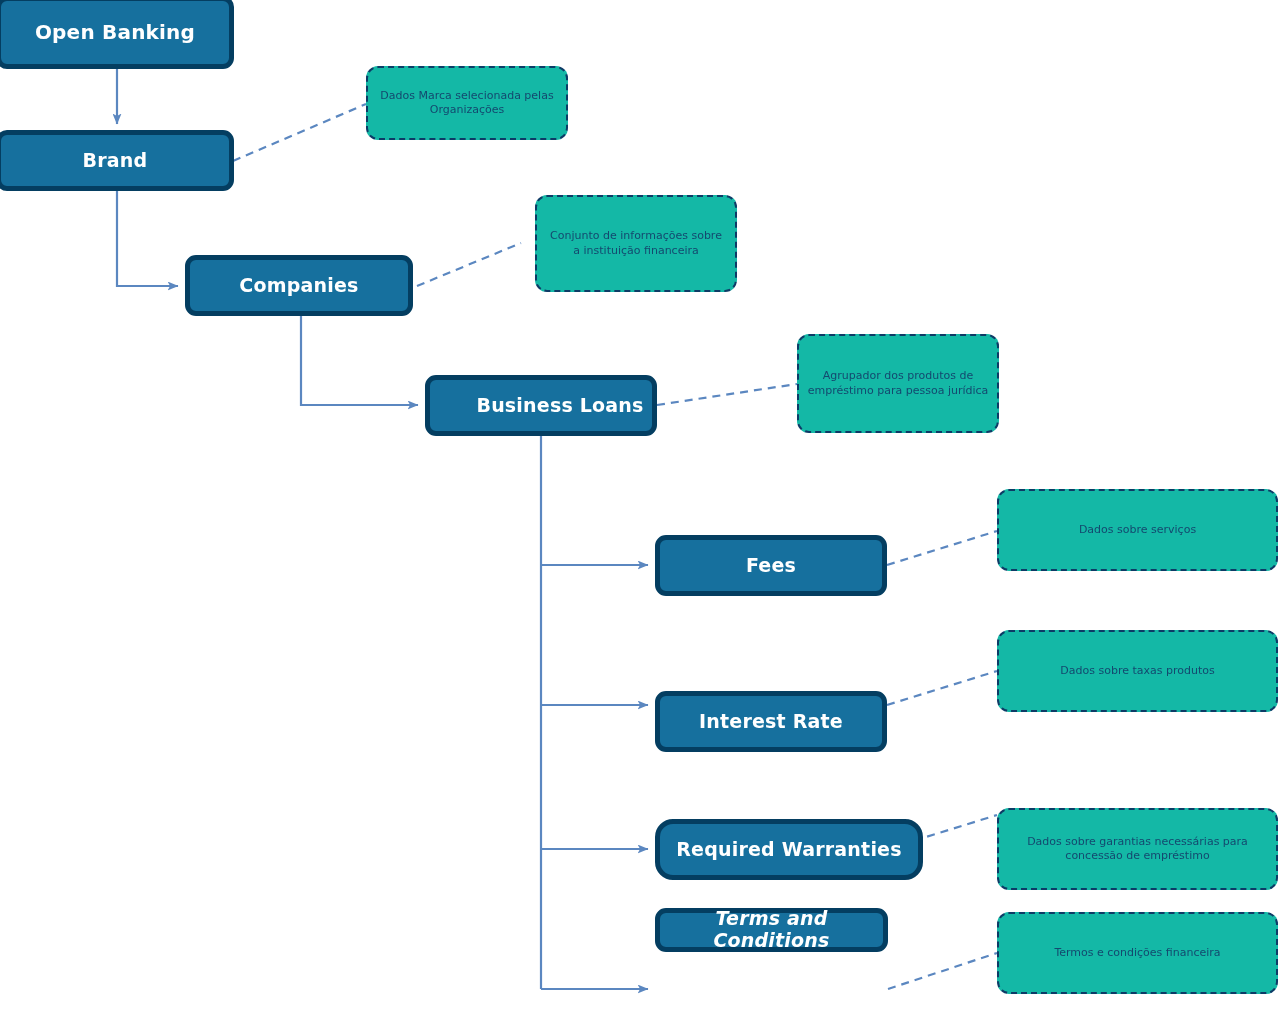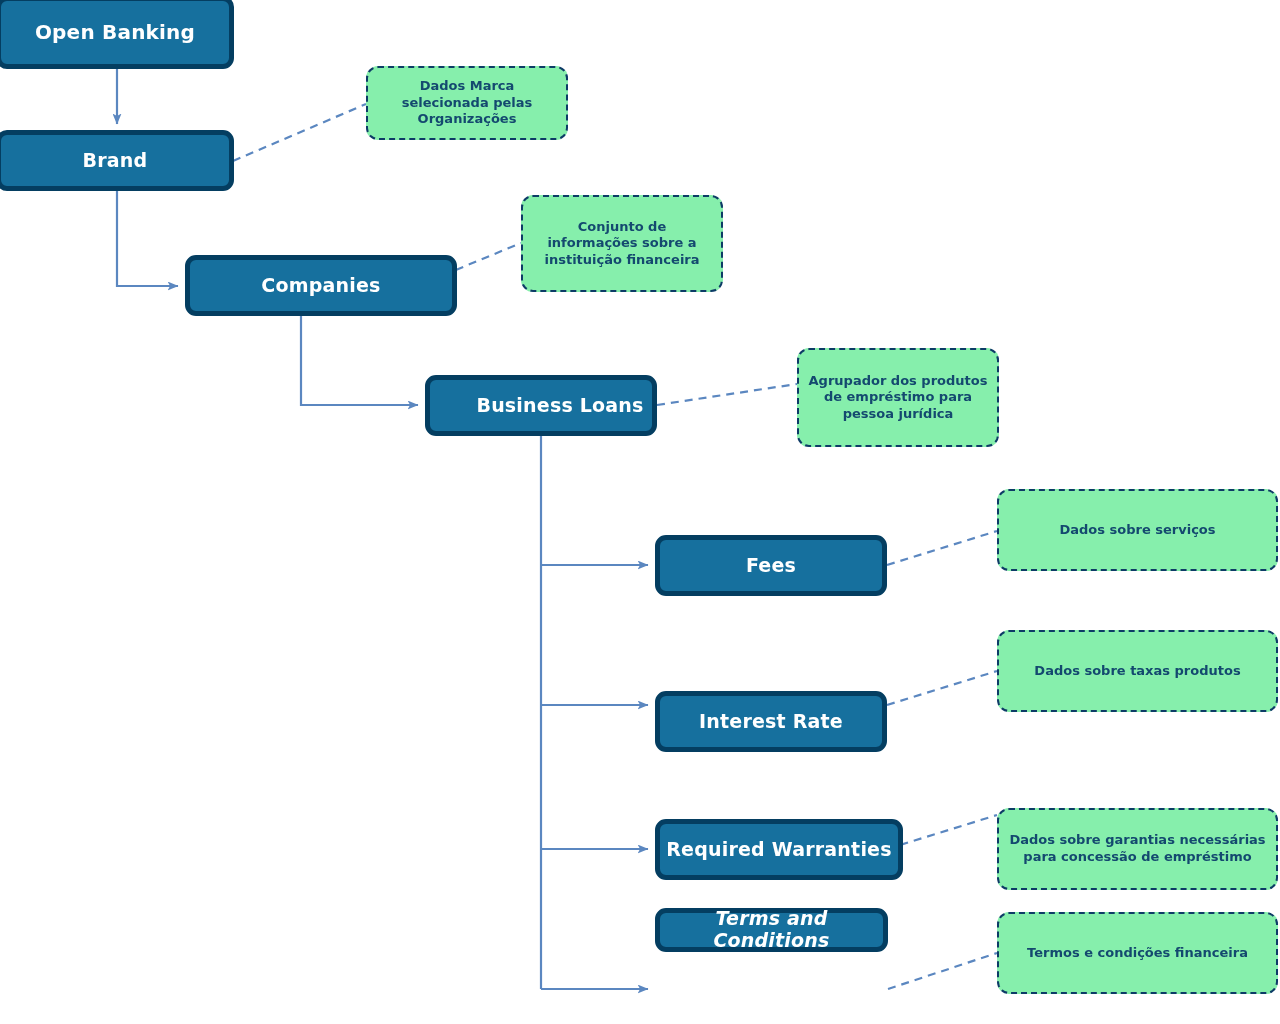--- a/index.html
+++ b/index.html
@@ -31,33 +31,32 @@
     letter-spacing:.2px;
     line-height:1.15;
     z-index:3;
     padding:0 6px;
   }
 
   
   .note{
     position:absolute;
     box-sizing:border-box;
-    background:#86efac;
+    background:#14b8a6;
     border:2px dashed #0d3b66;
     border-radius:12px;
     color:#14496f;
     display:flex;
     align-items:center;
     justify-content:center;
     text-align:center;
-    font-size:13px;
+    font-size:11px;
     line-height:1.28;
     z-index:2;
     padding:4px 8px;
-    font-weight:bold;
   }
 </style>
 </head>
 <body>
 
 <div id="stage">
 
   <svg id="wires" viewBox="0 0 1280 1024" xmlns="http://www.w3.org/2000/svg">
     <defs>
       <marker id="ah" markerWidth="11" markerHeight="9" refX="10.5" refY="4.5" orient="auto" markerUnits="userSpaceOnUse">
@@ -89,37 +88,37 @@
       <path d="M887,705 L997,671"></path>
       <path d="M887,849 L997,815"></path>
       <path d="M888,989 L997,953"></path>
     </g>
   </svg>
 
   <div class="node" style="left:-4px;top:-4px;width:238px;height:73px;font-size:20px;">Open Banking</div>
 
   <div class="node" style="left:-4px;top:130px;width:238px;height:61px;">Brand</div>
 
-  <div class="node" style="left:185px;top:255px;width:272px;height:61px;">Companies</div>
+  <div class="node" style="left:185px;top:255px;width:228px;height:61px;">Companies</div>
 
   <div class="node" style="left:425px;top:375px;width:232px;height:61px;padding-left:44px;">Business Loans</div>
 
   <div class="node" style="left:655px;top:535px;width:232px;height:61px;text-align:right;">Fees</div>
 
   <div class="node" style="left:655px;top:675px;width:232px;height:61px;margin-top:16px;">Interest Rate</div>
 
-  <div class="node" style="left:655px;top:819px;width:248px;height:61px;">Required Warranties</div>
+  <div class="node" style="left:655px;top:819px;width:268px;height:61px;border-radius:18px;">Required Warranties</div>
 
   <div class="node" style="left:655px;top:908px;width:233px;height:44px;font-style:italic;">Terms and Conditions</div>
 
   <div class="note" style="left:366px;top:66px;width:202px;height:74px;">Dados Marca selecionada pelas Organizações</div>
 
-  <div class="note" style="left:521px;top:195px;width:202px;height:97px;">Conjunto de informações sobre a instituição financeira</div>
+  <div class="note" style="left:535px;top:195px;width:202px;height:97px;">Conjunto de informações sobre a instituição financeira</div>
 
-  <div class="note" style="left:797px;top:348px;width:202px;height:99px;">Agrupador dos produtos de empréstimo para pessoa jurídica</div>
+  <div class="note" style="left:797px;top:334px;width:202px;height:99px;">Agrupador dos produtos de empréstimo para pessoa jurídica</div>
 
   <div class="note" style="left:997px;top:489px;width:281px;height:82px;">Dados sobre serviços</div>
 
   <div class="note" style="left:997px;top:630px;width:281px;height:82px;">Dados sobre taxas produtos</div>
 
   <div class="note" style="left:997px;top:808px;width:281px;height:82px;">Dados sobre garantias necessárias para concessão de empréstimo</div>
 
   <div class="note" style="left:997px;top:912px;width:281px;height:82px;">Termos e condições financeira</div>
 
 </div>

